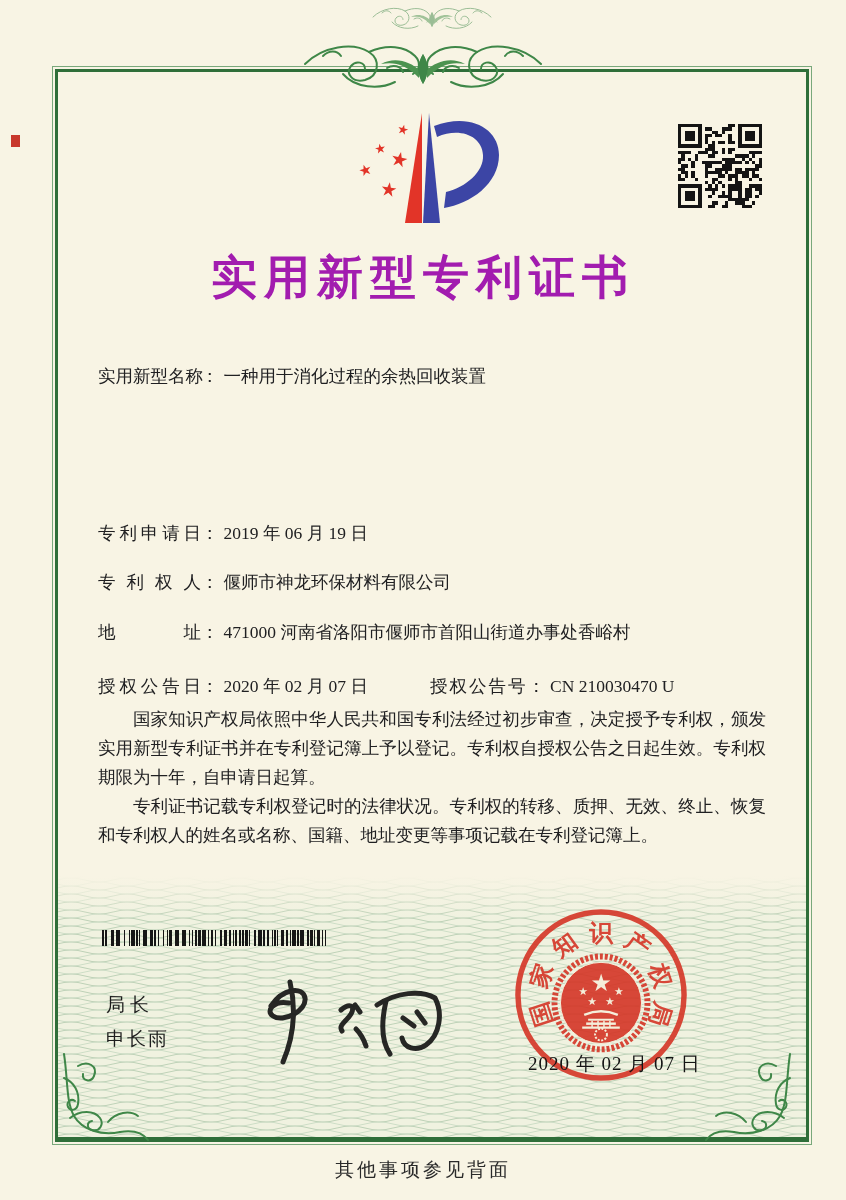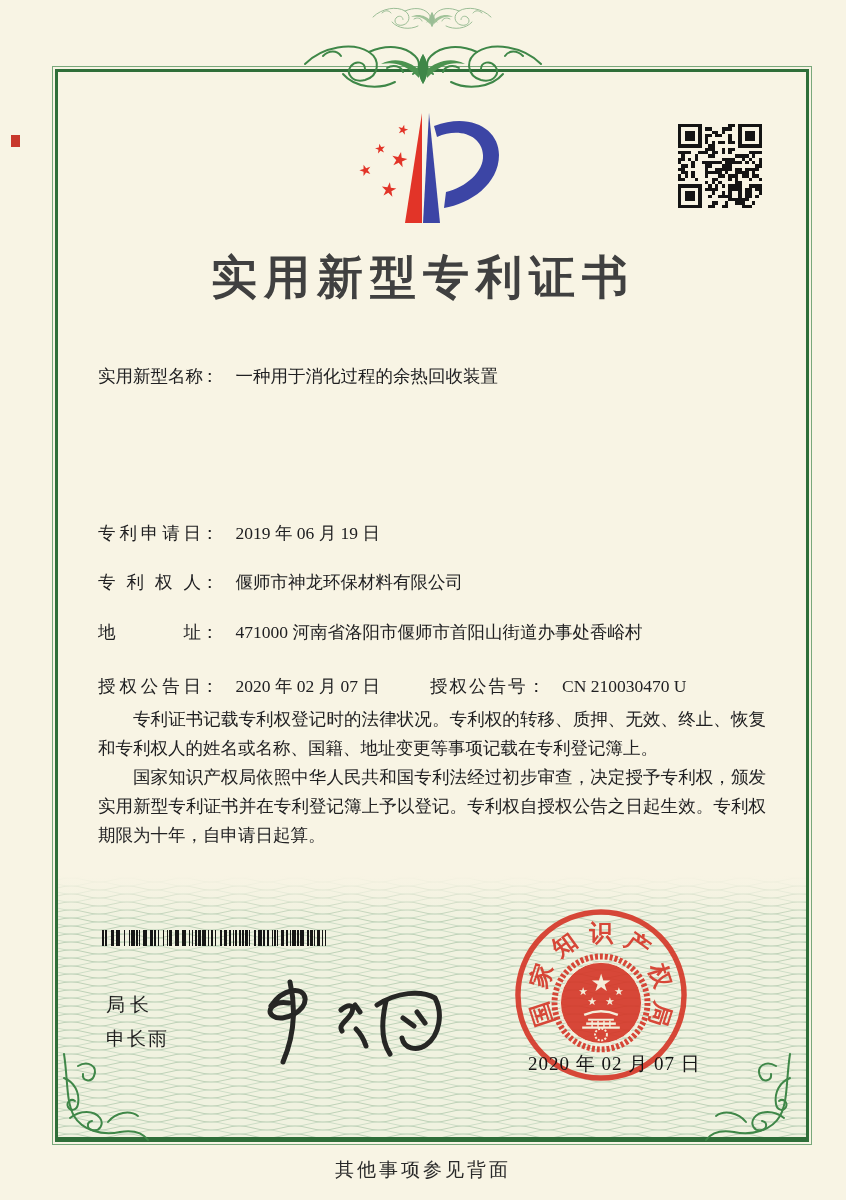--- a/index.html
+++ b/index.html
@@ -10,25 +10,25 @@
   
   .frame{position:absolute;left:52px;top:66px;width:760px;height:1079px;border:1px solid #79a87b;z-index:2;}
   .frame-inner{position:absolute;left:2px;top:2px;right:2px;bottom:2px;border:3px solid #2f6e39;border-bottom-width:5px;}
   
   .band{position:absolute;left:57px;top:876px;z-index:1;}
   
   .certno{position:absolute;left:82px;top:127px;font-size:19px;letter-spacing:2px;color:#17171a;z-index:4;}
   .logo{position:absolute;left:352px;top:110px;z-index:4;}
   .qr{position:absolute;left:678px;top:124px;z-index:4;}
   .title{position:absolute;left:0;top:249px;width:100%;text-align:center;font-size:46px;line-height:58px;
-         font-weight:bold;letter-spacing:7px;color:#404040;z-index:4;}
+         font-weight:bold;letter-spacing:7px;color:#a21caf;z-index:4;}
   
   .row{position:absolute;left:98px;font-size:17.5px;line-height:24px;white-space:nowrap;z-index:4;color:#202022;}
   .lab{display:inline-block;width:103px;text-align:justify;text-align-last:justify;}
-  .val{margin-left:17px;}
+  .val{margin-left:5px;}
   .r1{top:364px;} .r2{top:418px;} .r3{top:469px;} .r4{top:521px;} .r5{top:570px;} .r6{top:620px;} .r7{top:674px;}
   .gaz{position:absolute;left:332px;top:0;}
   .gaz .lab2{letter-spacing:2px;}
   
   .body-text{position:absolute;left:98px;top:705px;width:668px;font-size:17.5px;line-height:29px;
              text-align:justify;color:#202022;z-index:4;}
   .body-text p{margin:0;text-indent:2em;}
   
   .barcode{position:absolute;left:102px;top:930px;z-index:4;}
   .director-label{position:absolute;left:106px;top:992px;font-size:19px;letter-spacing:5px;z-index:4;}
@@ -355,22 +355,22 @@
     <span class="lab">地址</span><span>：</span><span class="val">471000 河南省洛阳市偃师市首阳山街道办事处香峪村</span>
   </div>
   <div class="row r7">
     <span class="lab">授权公告日</span><span>：</span><span class="val">2020 年 02 月 07 日</span>
     <span class="gaz">
       <span class="lab2">授权公告号</span><span>：</span><span class="val">CN 210030470 U</span>
     </span>
   </div>
 
   <div class="body-text">
+    <p>国家知识产权局依照中华人民共和国专利法经过初步审查，决定授予专利权，颁发实用新型专利证书并在专利登记簿上予以登记。专利权自授权公告之日起生效。专利权期限为十年，自申请日起算。</p>
     <p>专利证书记载专利权登记时的法律状况。专利权的转移、质押、无效、终止、恢复和专利权人的姓名或名称、国籍、地址变更等事项记载在专利登记簿上。</p>
-    <p>国家知识产权局依照中华人民共和国专利法经过初步审查，决定授予专利权，颁发实用新型专利证书并在专利登记簿上予以登记。专利权自授权公告之日起生效。专利权期限为十年，自申请日起算。</p>
   </div>
 
   <svg class="barcode" width="226" height="16" viewBox="0 0 226 16" preserveAspectRatio="none">
     <g id="bar-stripes">
         <rect x="0" y="0" width="2" height="16" fill="#161616"></rect>
         <rect x="3" y="0" width="2" height="16" fill="#161616"></rect>
         <rect x="9" y="0" width="3" height="16" fill="#161616"></rect>
         <rect x="14" y="0" width="4" height="16" fill="#161616"></rect>
         <rect x="22" y="0" width="1" height="16" fill="#161616"></rect>
         <rect x="27" y="0" width="1" height="16" fill="#161616"></rect>

